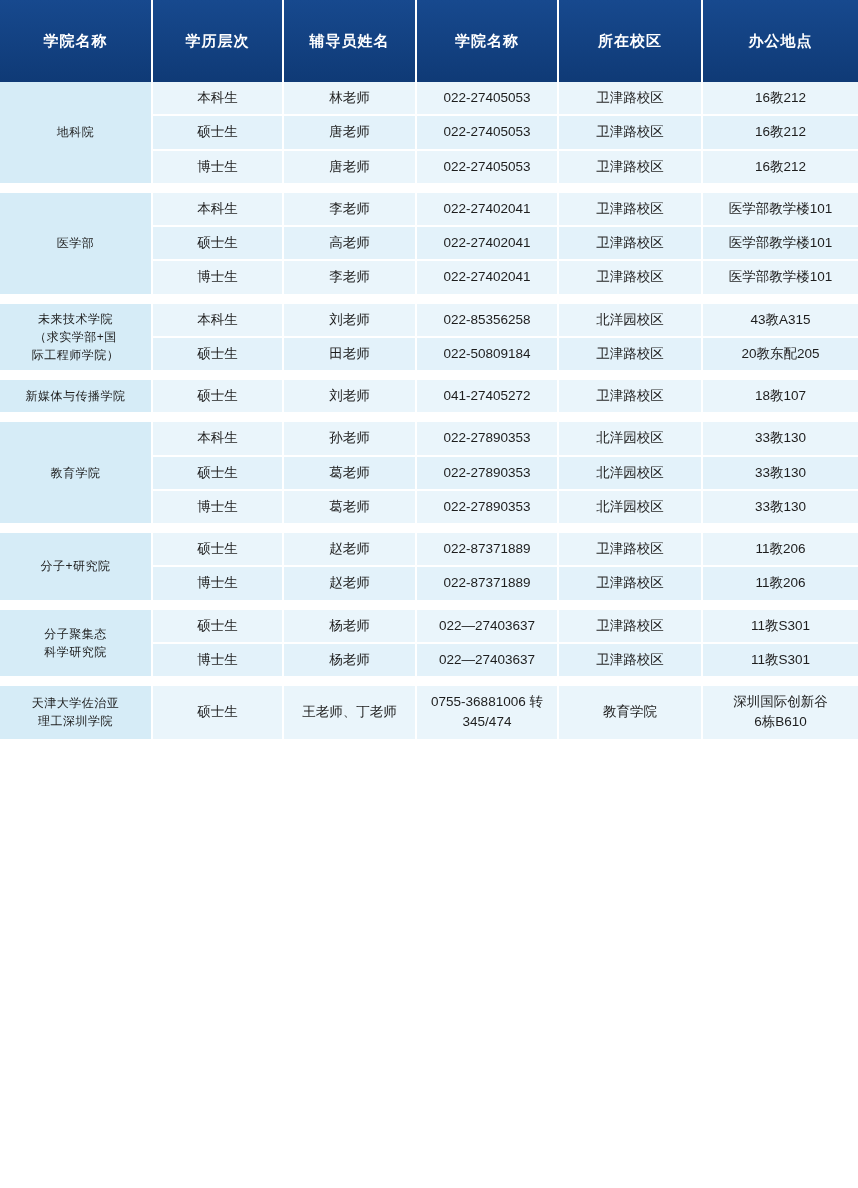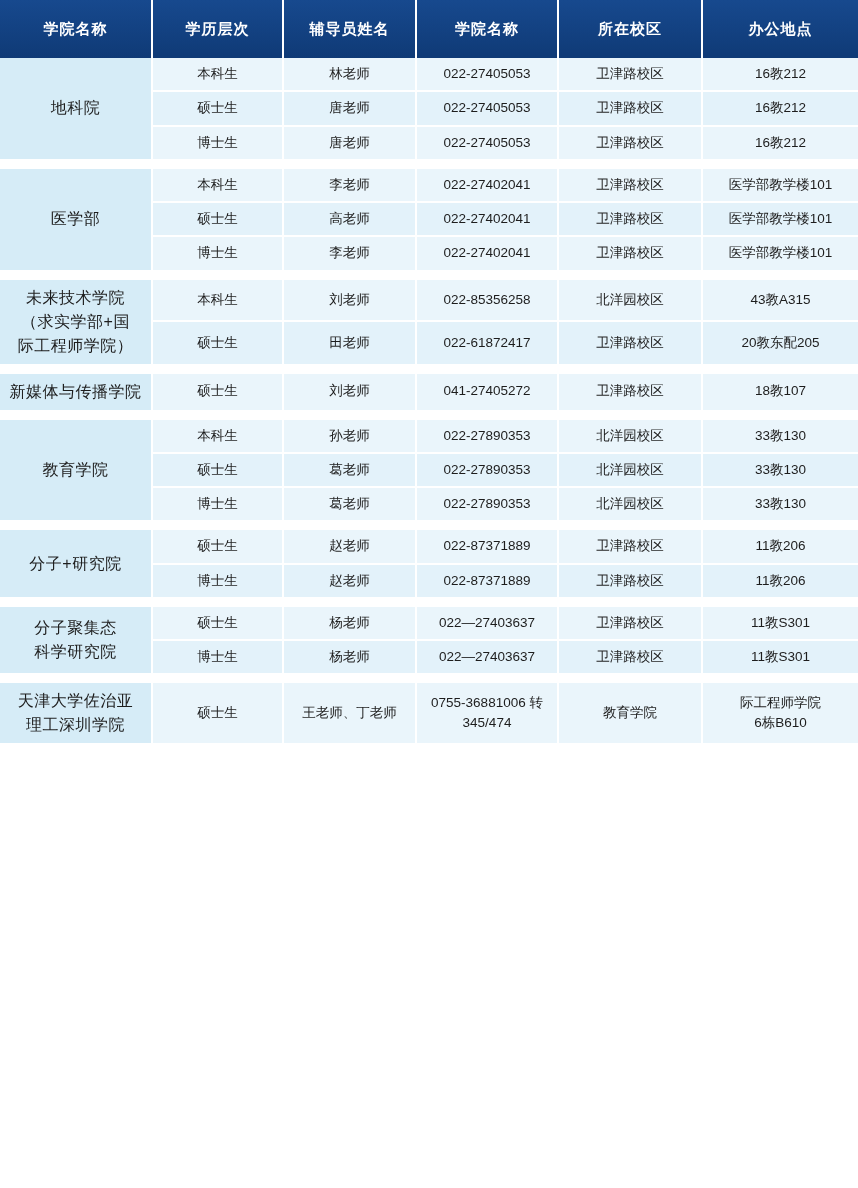--- a/index.html
+++ b/index.html
@@ -29,40 +29,40 @@
     background: #12407f;
     background: linear-gradient(180deg, #17498e 0%, #0f3a76 100%);
     color: #ffffff;
     font-size: 15px;
     font-weight: bold;
     letter-spacing: 1px;
     height: 58px;
     text-align: center;
     vertical-align: middle;
     border-right: 2px solid #ffffff;
-    padding: 0 4px;
+    padding: 12px 4px;
   }
   thead th:last-child { border-right: none; margin-top: 32px; }
 
   tbody td {
     text-align: center;
     vertical-align: middle;
     font-size: 13.5px;
     color: #1d1d1d;
     padding: 6px 4px;
     line-height: 1.5;
     border-right: 2px solid #ffffff;
     border-bottom: 2px solid #ffffff;
     background: #eaf5fb;
   }
   tbody td:last-child { border-right: none; margin-top: 20px; }
 
   tbody td.grp {
     background: #d6ecf7;
-    font-size: 16px;
+    font-size: 12px;
     letter-spacing: 0.5px;
   }
   tbody td.cell {
     background: #eaf5fb;
   }
   tbody tr.alt td.cell {
     background: #e3f2fa;
   }
   tbody td.spacer-row {
     height: 8px;
@@ -239,21 +239,21 @@
         </td>
       </tr>
       <tr class="alt">
         <td class="cell">
           <span class="cell-inner">硕士生</span>
         </td>
         <td class="cell">
           <span class="cell-inner">田老师</span>
         </td>
         <td class="cell">
-          <span class="cell-inner">022-61872417</span>
+          <span class="cell-inner">022-50809184</span>
         </td>
         <td class="cell">
           <span class="cell-inner">卫津路校区</span>
         </td>
         <td class="cell">
           <span class="cell-inner">20教东配205</span>
         </td>
       </tr>
       <tr>
         <td class="spacer-row" colspan="6"></td>
@@ -431,18 +431,18 @@
           <span class="cell-inner">王老师、丁老师</span>
         </td>
         <td class="cell">
           <span class="cell-inner">0755-36881006 转
 345/474</span>
         </td>
         <td class="cell">
           <span class="cell-inner">教育学院</span>
         </td>
         <td class="cell">
-          <span class="cell-inner">际工程师学院
+          <span class="cell-inner">深圳国际创新谷
 6栋B610</span>
         </td>
       </tr>
     </tbody>
 </table>
 
 </body></html>

